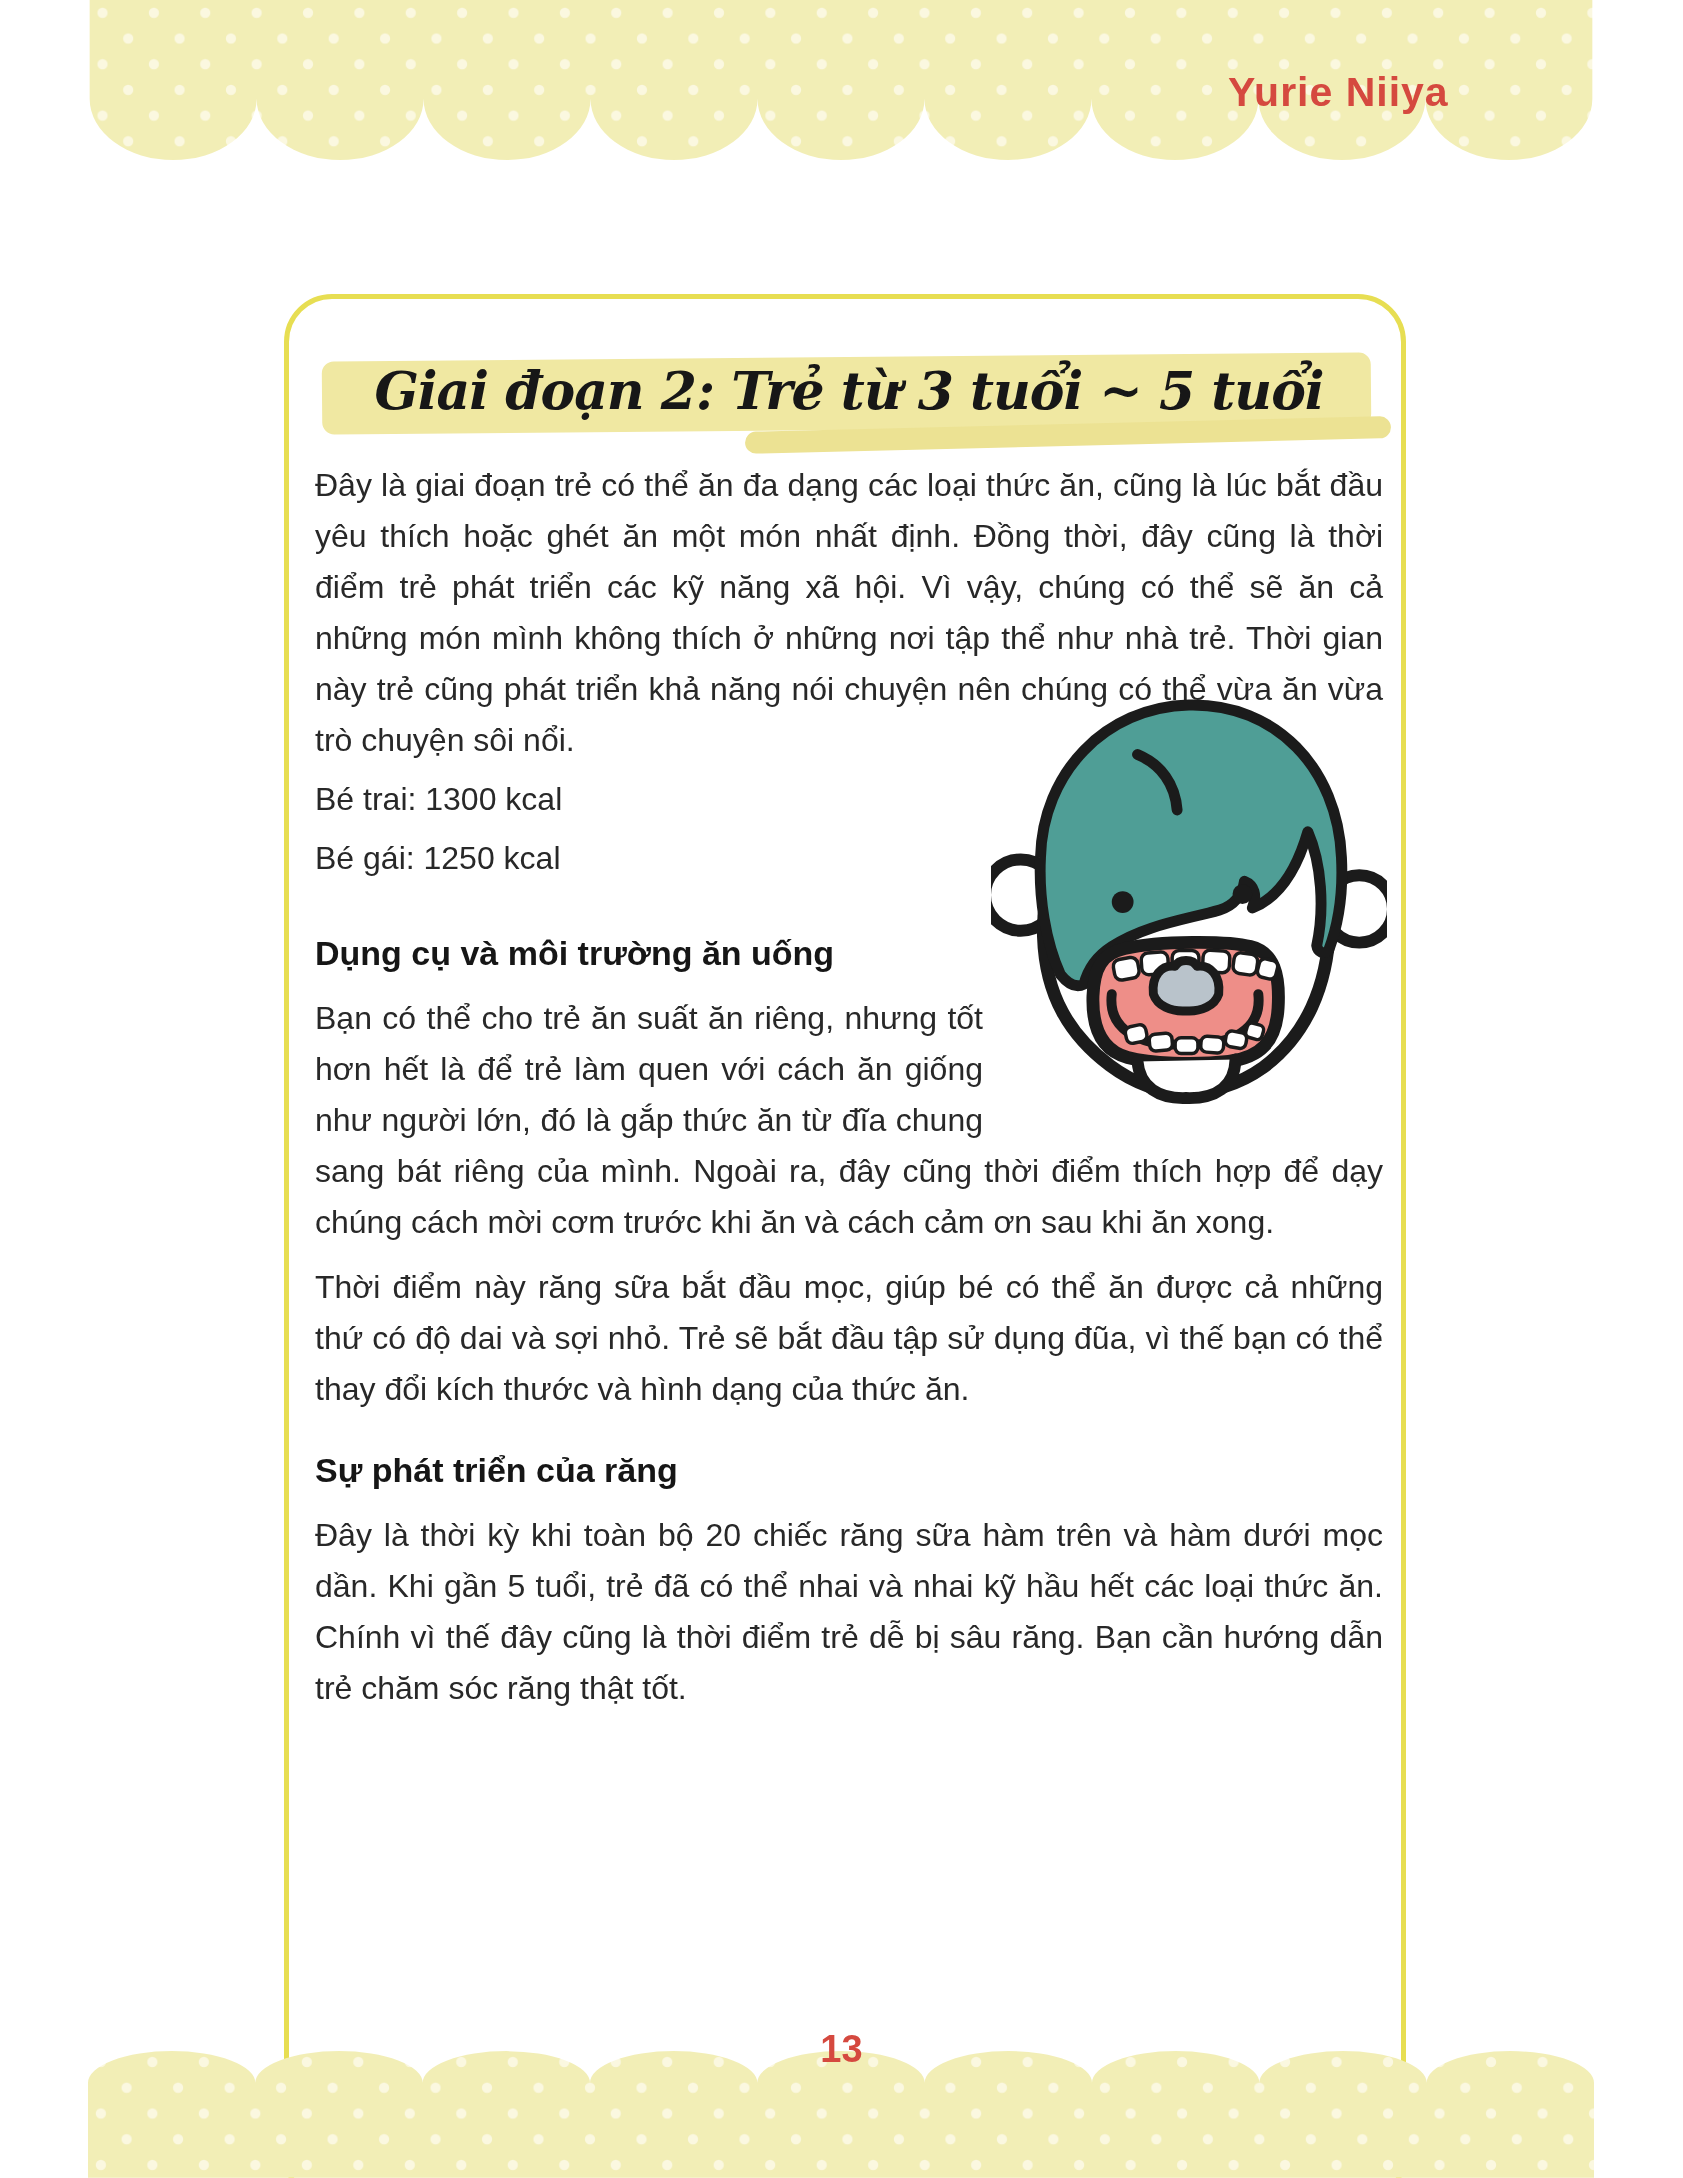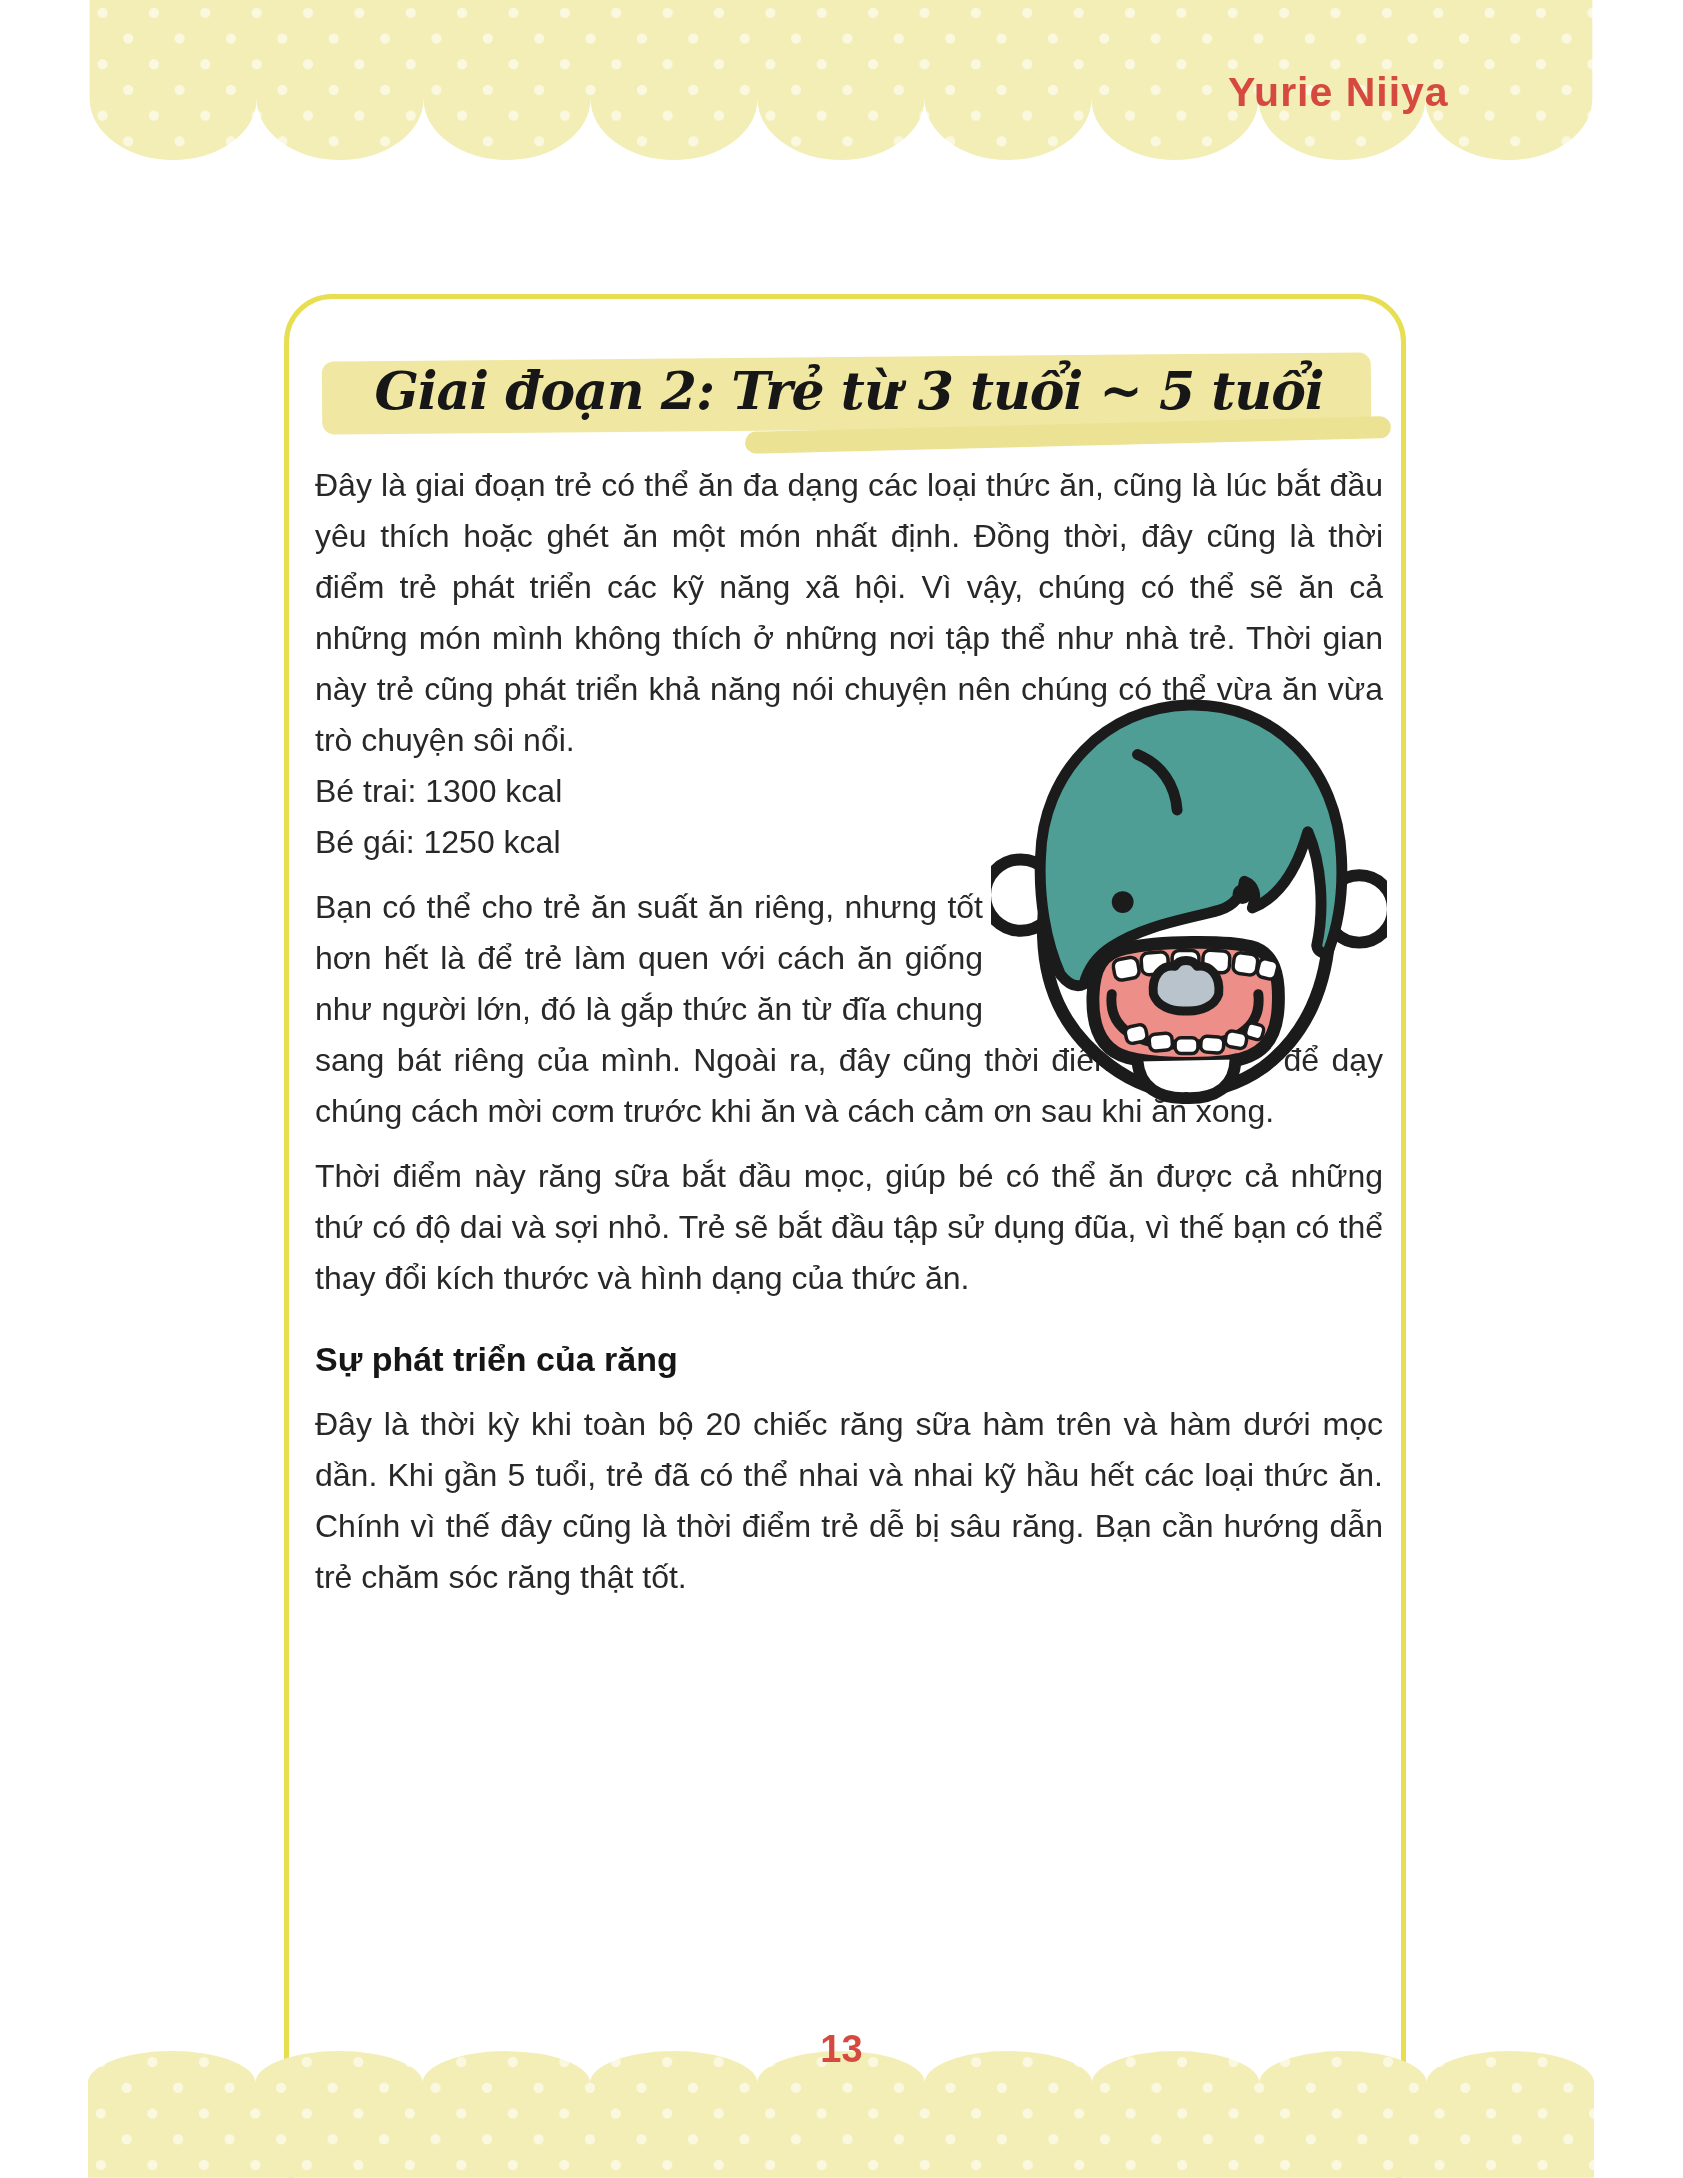--- a/index.html
+++ b/index.html
@@ -60,21 +60,21 @@
   .body-text {
     font-size:32px; line-height:51px; text-align:justify;
     color:#282828; margin:0;
   }
   .intro   { margin-top:30px; }
   h3.sec-h {
     font-size:34px; line-height:51px; font-weight:bold;
     color:#161616; margin:0; text-align:left;
   }
   .h-cal   { margin-top:40px !important; }
-  .cal-line{ font-size:32px; line-height:51px; margin:0 0 0; text-align:left; }
+  .cal-line{ font-size:32px; line-height:51px; margin:8px 0 0; text-align:left; }
   .h-tools { margin-top:44px !important; }
   .p-tools { margin-top:14px; }
   .h-hard  { margin-top:46px !important; }
   .p-hard  { margin-top:14px; }
   .h-teeth { margin-top:30px !important; }
   .p-teeth { margin-top:14px; }
 
   
   .float-spacer { float:right; width:400px; height:107px; }
 
@@ -110,20 +110,21 @@
     <span class="title-hl">
       <span class="page-title">Giai đoạn 2: Trẻ từ 3 tuổi ~ 5 tuổi</span>
     </span>
   </div>
 
   <p class="body-text intro">Đây là giai đoạn trẻ có thể ăn đa dạng các loại thức ăn, cũng là lúc bắt đầu yêu thích hoặc ghét ăn một món nhất định. Đồng thời, đây cũng là thời điểm trẻ phát triển các kỹ năng xã hội. Vì vậy, chúng có thể sẽ ăn cả những món mình không thích ở những nơi tập thể như nhà trẻ. Thời gian này trẻ cũng phát triển khả năng nói chuyện nên chúng có thể vừa ăn vừa trò chuyện sôi nổi.</p>
 
   <p class="cal-line">Bé trai: 1300 kcal</p>
   <p class="cal-line">Bé gái: 1250 kcal</p>
 
+  <h3 class="sec-h h-tools">Dụng cụ và môi trường ăn uống</h3>
   <p class="body-text p-tools"><span class="float-spacer"></span><span>Bạn có thể cho trẻ ăn suất ăn riêng, nhưng tốt hơn hết là để trẻ làm quen với cách ăn giống như người lớn, đó là gắp thức ăn từ đĩa chung sang bát riêng của mình. Ngoài ra, đây cũng thời điểm thích hợp để dạy chúng cách mời cơm trước khi ăn và cách cảm ơn sau khi ăn xong.</span></p>
 
   <p class="body-text p-hard">Thời điểm này răng sữa bắt đầu mọc, giúp bé có thể ăn được cả những thứ có độ dai và sợi nhỏ. Trẻ sẽ bắt đầu tập sử dụng đũa, vì thế bạn có thể thay đổi kích thước và hình dạng của thức ăn.</p>
 
   <h3 class="sec-h h-teeth">Sự phát triển của răng</h3>
   <p class="body-text p-teeth">Đây là thời kỳ khi toàn bộ 20 chiếc răng sữa hàm trên và hàm dưới mọc dần. Khi gần 5 tuổi, trẻ đã có thể nhai và nhai kỹ hầu hết các loại thức ăn. Chính vì thế đây cũng là thời điểm trẻ dễ bị sâu răng. Bạn cần hướng dẫn trẻ chăm sóc răng thật tốt.</p>
 
   <svg class="illustration" viewBox="0 0 400 415" aria-hidden="true">
 
     <circle cx="30" cy="198" r="36" fill="#ffffff" stroke="#1b1b1b" stroke-width="12"></circle>

